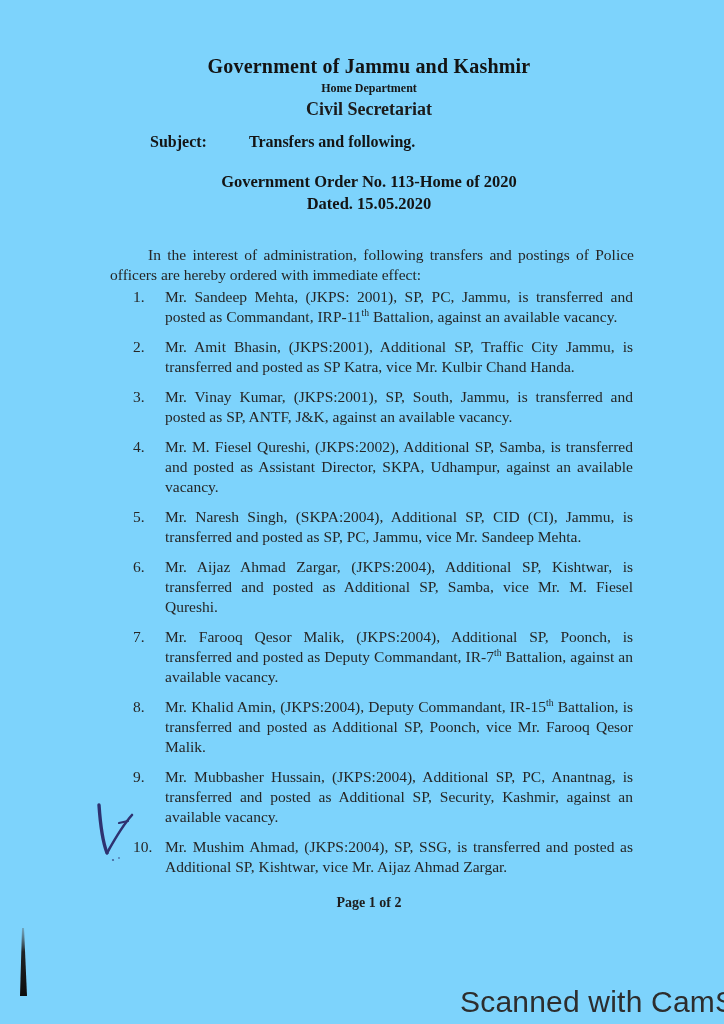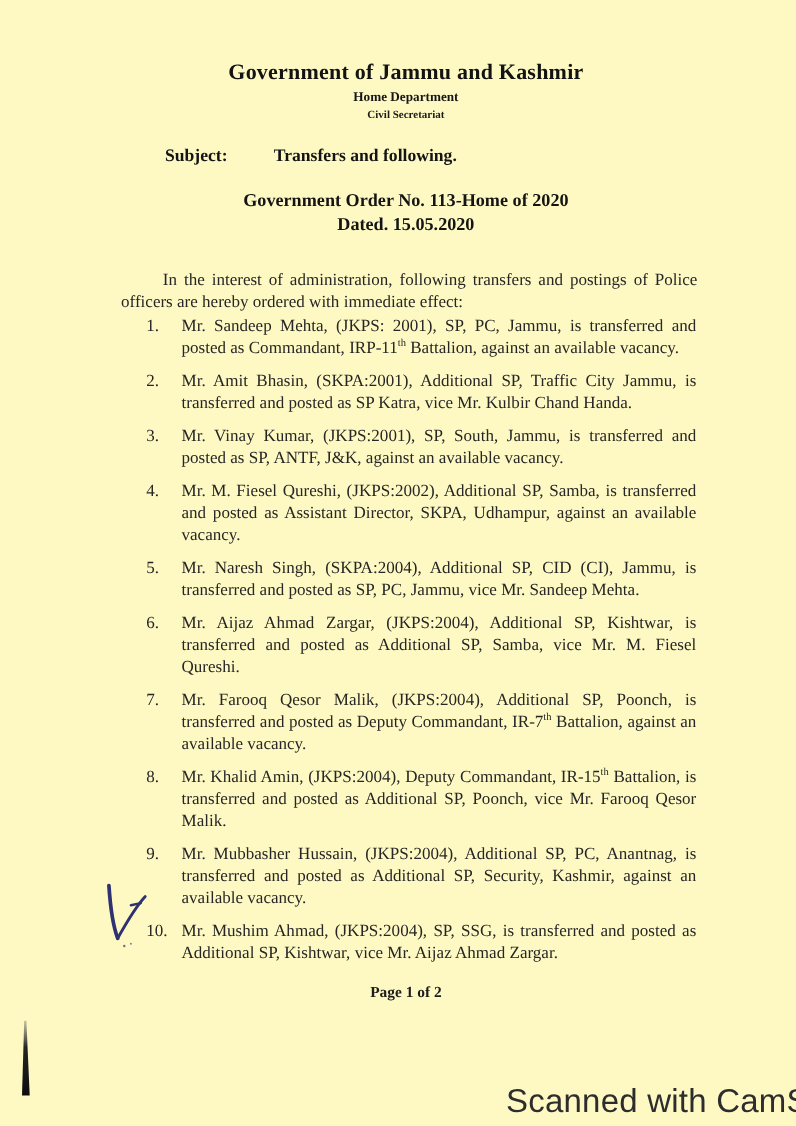--- a/index.html
+++ b/index.html
@@ -1,25 +1,25 @@
 <!DOCTYPE html>
 <html><head>
 <meta charset="utf-8">
 <style>
   html,body { margin:0; padding:0; }
   body { background:#e9e9e9; font-family:"Liberation Serif", serif; }
   .page {
     position:relative; width:724px; height:1024px; margin:0 auto;
-    background:#fef9c3; overflow:hidden; color:#232323;
+    background:#7dd3fc; overflow:hidden; color:#232323;
   }
   
   .header { position:absolute; top:55px; left:0; right:0; text-align:center; padding-left:14px; }
   .title-main { font-size:20px; font-weight:bold; color:#131313; letter-spacing:0.2px; }
   .title-dept { font-size:12px; font-weight:bold; color:#161616; margin-top:3px; }
-  .title-secr { font-size:10px; font-weight:bold; color:#1b1b1b; margin-top:3px; }
+  .title-secr { font-size:18px; font-weight:bold; color:#1b1b1b; margin-top:3px; }
   
   .subject-row { position:absolute; top:133px; left:150px; font-size:16px; font-weight:bold; color:#141414; }
   .subject-label { display:inline-block; }
   .subject-value { display:inline-block; margin-left:38px; }
   
   .order-block { position:absolute; top:172px; left:0; right:0; text-align:center; padding-left:14px;
                  font-size:16.5px; font-weight:bold; color:#141414; }
   .order-date { margin-top:2px; }
   
   .intro { position:absolute; top:229px; left:110px; width:524px; font-size:15.5px;
@@ -60,21 +60,21 @@
 
   <div class="order-block">
     <div class="order-number">Government Order No. 113-Home of 2020</div>
     <div class="order-date">Dated. 15.05.2020</div>
   </div>
 
   <p class="intro">In the interest of administration, following transfers and postings of Police officers are hereby ordered with immediate effect:</p>
 
   <div class="transfer-list">
       <div class="li"><span class="num">1.</span><span>Mr. Sandeep Mehta, (JKPS: 2001), SP, PC, Jammu, is transferred and posted as Commandant, IRP-11<sup>th</sup> Battalion, against an available vacancy.</span></div>
-      <div class="li"><span class="num">2.</span><span>Mr. Amit Bhasin, (SKPA:2001), Additional SP, Traffic City Jammu, is transferred and posted as SP Katra, vice Mr. Kulbir Chand Handa.</span></div>
+      <div class="li"><span class="num">2.</span><span>Mr. Amit Bhasin, (JKPS:2001), Additional SP, Traffic City Jammu, is transferred and posted as SP Katra, vice Mr. Kulbir Chand Handa.</span></div>
       <div class="li"><span class="num">3.</span><span>Mr. Vinay Kumar, (JKPS:2001), SP, South, Jammu, is transferred and posted as SP, ANTF, J&amp;K, against an available vacancy.</span></div>
       <div class="li"><span class="num">4.</span><span>Mr. M. Fiesel Qureshi, (JKPS:2002), Additional SP, Samba, is transferred and posted as Assistant Director, SKPA, Udhampur, against an available vacancy.</span></div>
       <div class="li"><span class="num">5.</span><span>Mr. Naresh Singh, (SKPA:2004), Additional SP, CID (CI), Jammu, is transferred and posted as SP, PC, Jammu, vice Mr. Sandeep Mehta.</span></div>
       <div class="li"><span class="num">6.</span><span>Mr. Aijaz Ahmad Zargar, (JKPS:2004), Additional SP, Kishtwar, is transferred and posted as Additional SP, Samba, vice Mr. M. Fiesel Qureshi.</span></div>
       <div class="li"><span class="num">7.</span><span>Mr. Farooq Qesor Malik, (JKPS:2004), Additional SP, Poonch, is transferred and posted as Deputy Commandant, IR-7<sup>th</sup> Battalion, against an available vacancy.</span></div>
       <div class="li"><span class="num">8.</span><span>Mr. Khalid Amin, (JKPS:2004), Deputy Commandant, IR-15<sup>th</sup> Battalion, is transferred and posted as Additional SP, Poonch, vice Mr. Farooq Qesor Malik.</span></div>
       <div class="li"><span class="num">9.</span><span>Mr. Mubbasher Hussain, (JKPS:2004), Additional SP, PC, Anantnag, is transferred and posted as Additional SP, Security, Kashmir, against an available vacancy.</span></div>
       <div class="li"><span class="num">10.</span><span>Mr. Mushim Ahmad, (JKPS:2004), SP, SSG, is transferred and posted as Additional SP, Kishtwar, vice Mr. Aijaz Ahmad Zargar.</span></div>
     </div>
 

